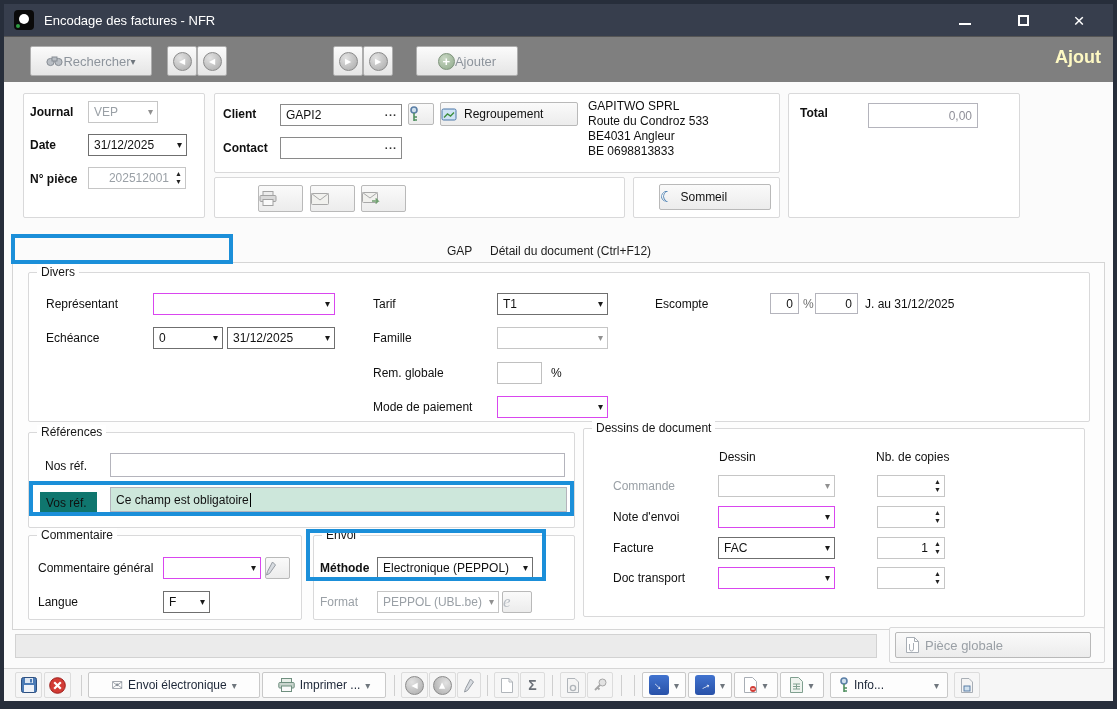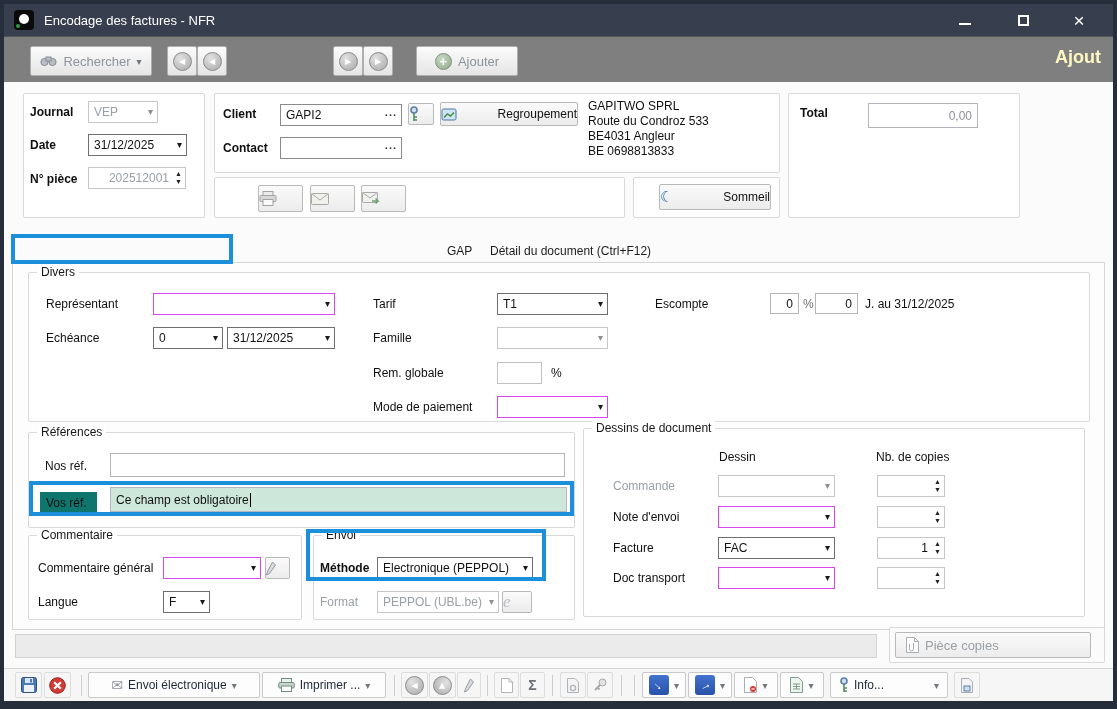--- a/index.html
+++ b/index.html
@@ -12,21 +12,21 @@
   .apicon::after{content:"";position:absolute;left:5px;top:4px;width:10px;height:10px;border-radius:50%;background:#fff}
   .apicon::before{content:"";position:absolute;left:2px;bottom:2px;width:4px;height:4px;border-radius:50%;background:#2f9e44}
   .wtitle{position:absolute;left:40px;top:9px;color:#fff;font-size:13px}
   .wbtn{position:absolute;top:4px;width:30px;height:24px;display:flex;align-items:center;justify-content:center}
   .btn-min span{display:block;width:12px;height:2px;background:#fff;margin-top:8px}
   .btn-max span{display:block;width:11px;height:11px;border:2px solid #fff}
   .btn-close{color:#fff;font-size:19px;line-height:19px}
 
   
   .tbar{position:absolute;left:4px;top:36px;width:1109px;height:46px;background:#7f7f7f;border-top:1px solid #555}
-  .tbtn{position:absolute;top:9px;height:30px;background:linear-gradient(#fbfbfb,#e5e5e5);border:1px solid #aeaeae;border-radius:2px;display:flex;align-items:center;justify-content:center;gap:6px;color:#8d949c;font-size:13px}
+  .tbtn{position:absolute;top:9px;height:30px;background:linear-gradient(#fbfbfb,#e5e5e5);border:1px solid #aeaeae;border-radius:2px;display:flex;align-items:center;justify-content:center;color:#8d949c;font-size:13px}
   .caret{font-size:10px;color:#6f767d}
   .navc{width:19px;height:19px;border-radius:50%;background:radial-gradient(circle at 35% 30%,#e2e2e2,#a9a9a9);border:1px solid #8b8b8b;color:#fff;font-size:8px;display:flex;align-items:center;justify-content:center}
   .addc{width:17px;height:17px;border-radius:50%;background:radial-gradient(circle at 35% 30%,#c9d8c4,#8fa98a);border:1px solid #7d937a;color:#fff;font-weight:bold;font-size:13px;line-height:13px;display:flex;align-items:center;justify-content:center}
   .mode{position:absolute;right:12px;top:10px;color:#fef9c3;font-weight:bold;font-size:18px}
 
   
   .content{position:absolute;left:4px;top:82px;width:1109px;height:586px;background:#fbfbfb}
 
   
   .gb{position:absolute;border:1px solid #d9d9da;background:#fff;border-radius:2px}
@@ -38,21 +38,21 @@
   .cb::after{content:"▾";position:absolute;right:4px;top:4px;font-size:10px;color:#1a1a1a}
   .cb.dis{border-color:#c6c6c6;color:#9aa0a6}
   .cb.dis::after{color:#909090}
   .cb.graytext{color:#9aa0a6}
   .inp{position:absolute;height:22px;background:#fff;border:1px solid #8a8a8a;font-size:12px;display:flex;align-items:center;padding:0 5px}
   .inp .more{position:absolute;right:4px;color:#333;letter-spacing:1px;font-weight:bold;font-size:11px;top:1px}
   .spinb{position:absolute;height:22px;background:#fff;border:1px solid #c6c6c6;font-size:12px;display:flex;align-items:center;justify-content:flex-end;padding:0 16px 0 4px}
   .spinb .ar{position:absolute;right:3px;top:2px;display:flex;flex-direction:column;line-height:8px;font-size:7px;color:#222}
   .spinb .ar::before{content:"▲"}
   .spinb .ar::after{content:"▼"}
-  .ibtn{position:absolute;background:linear-gradient(#fafafa,#ececec);border:1px solid #b9b9b9;border-radius:2px;display:flex;align-items:center;justify-content:space-between;gap:6px}
+  .ibtn{position:absolute;background:linear-gradient(#fafafa,#ececec);border:1px solid #b9b9b9;border-radius:2px;display:flex;align-items:center;justify-content:flex-start;gap:6px}
   .fieldro{position:absolute;background:#ebebeb;border:1px solid #d2d2d2}
 
   
   .ann{position:absolute;border:4px solid #1b8fd9;z-index:9;pointer-events:none}
 
   
   .tabtxt{position:absolute;top:240px;height:22px;display:flex;align-items:center;padding:0 10px;font-size:12px;color:#1c1c1c;white-space:nowrap}
   .tabactive{background:#fff;border:1px solid #d5d5d5;border-bottom:none;top:238px;height:25px}
   .tabpanel{position:absolute;left:12px;top:262px;width:1093px;height:368px;background:#fdfdfd;border:1px solid #d5d5d5}
 
@@ -338,21 +338,21 @@
   </div>
 
   <div class="fieldro" style="left:15px;top:634px;width:862px;height:24px"></div>
   <div class="gb" style="left:889px;top:627px;width:216px;height:36px;background:#fbfbfb"></div>
   <div class="ibtn" style="left:895px;top:632px;width:196px;height:26px;justify-content:flex-start;padding-left:10px;color:#9aa0a6;font-size:13px">
     <svg width="13" height="16" viewBox="0 0 13 16">
         <path d="M0.5 0.5h8l4 4v11h-12z" fill="#fff" stroke="#a8aeb5"></path>
         <path d="M8.5 0.5v4h4" fill="none" stroke="#a8aeb5"></path>
         <path d="M3.5 7v5a2 2 0 004 0V6" fill="none" stroke="#a8aeb5"></path>
       </svg>
-    <span>Pièce copies</span>
+    <span>Pièce globale</span>
   </div>
 
   <div class="btoolbar">
     <div class="bico" style="left:11px;width:27px">
       <svg width="16" height="16" viewBox="0 0 16 16">
           <rect x="0.5" y="0.5" width="15" height="15" rx="2" fill="#4a7ab5" stroke="#2c4f80"></rect>
           <rect x="4" y="1" width="8" height="5" fill="#dce6f2"></rect>
           <rect x="9" y="2" width="2" height="3.5" fill="#4a7ab5"></rect>
           <rect x="3" y="8" width="10" height="7" fill="#eef2f8"></rect>
         </svg>

